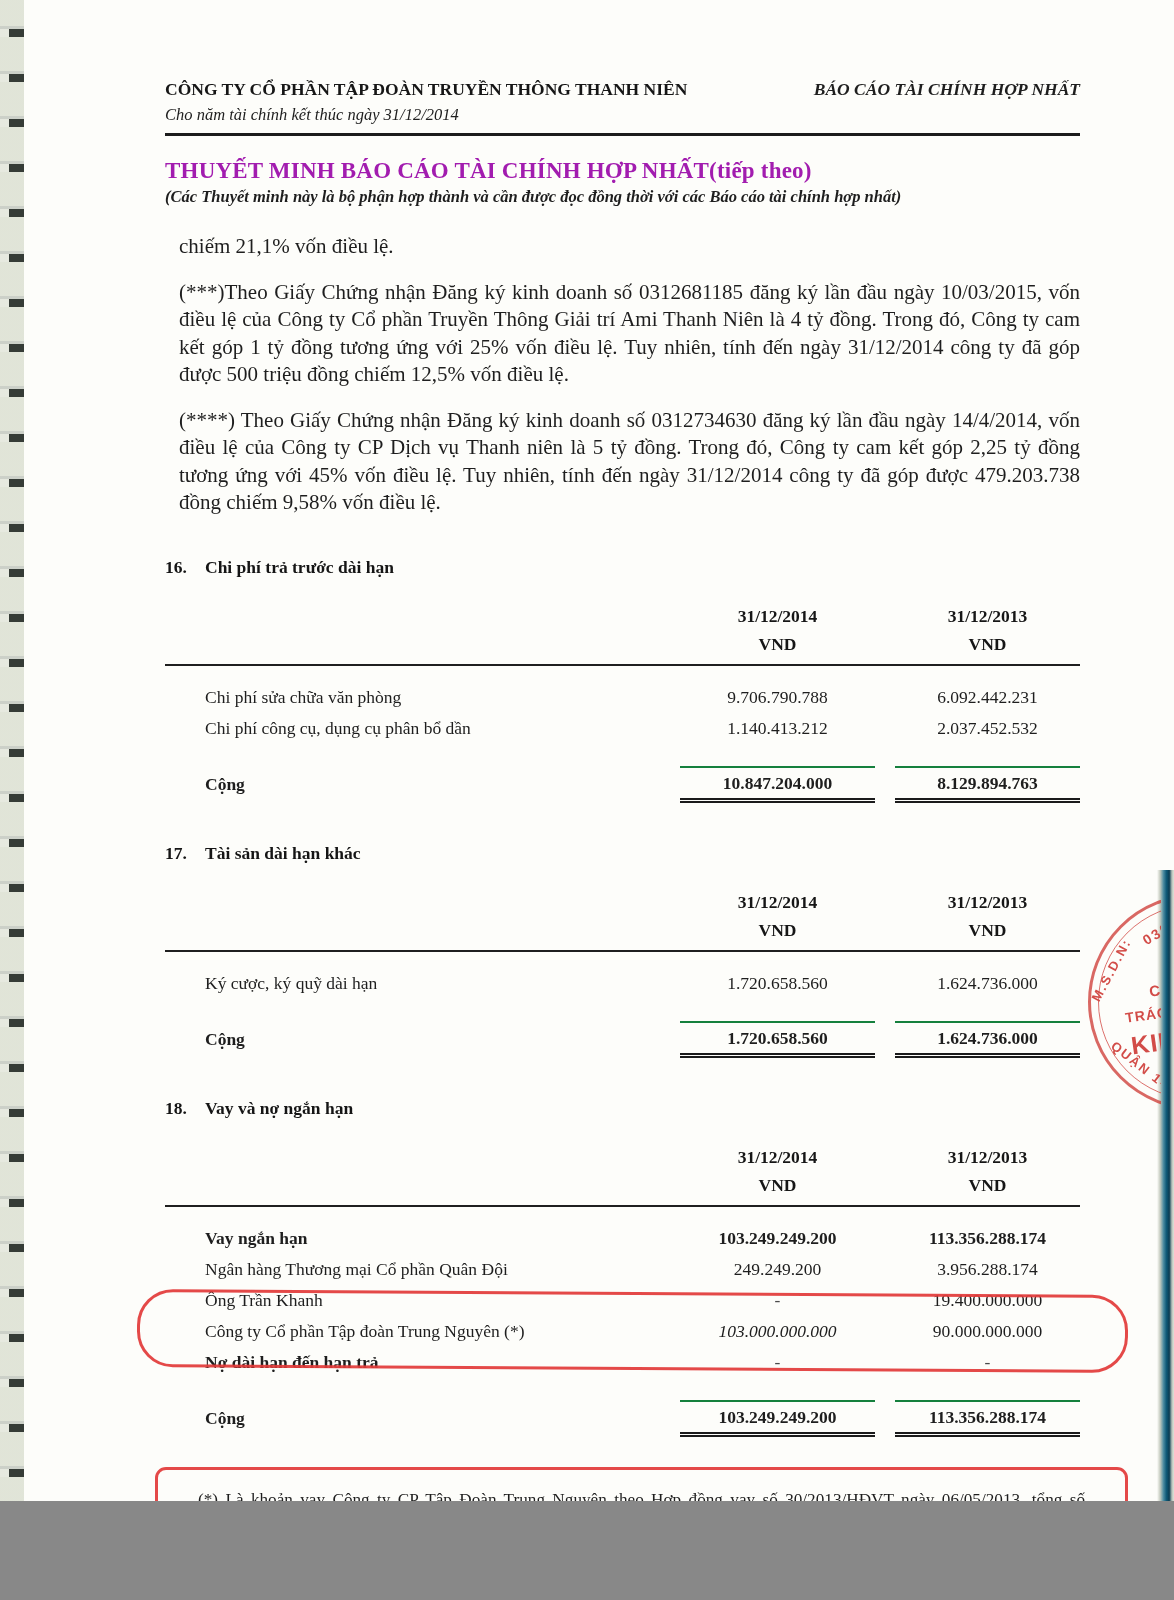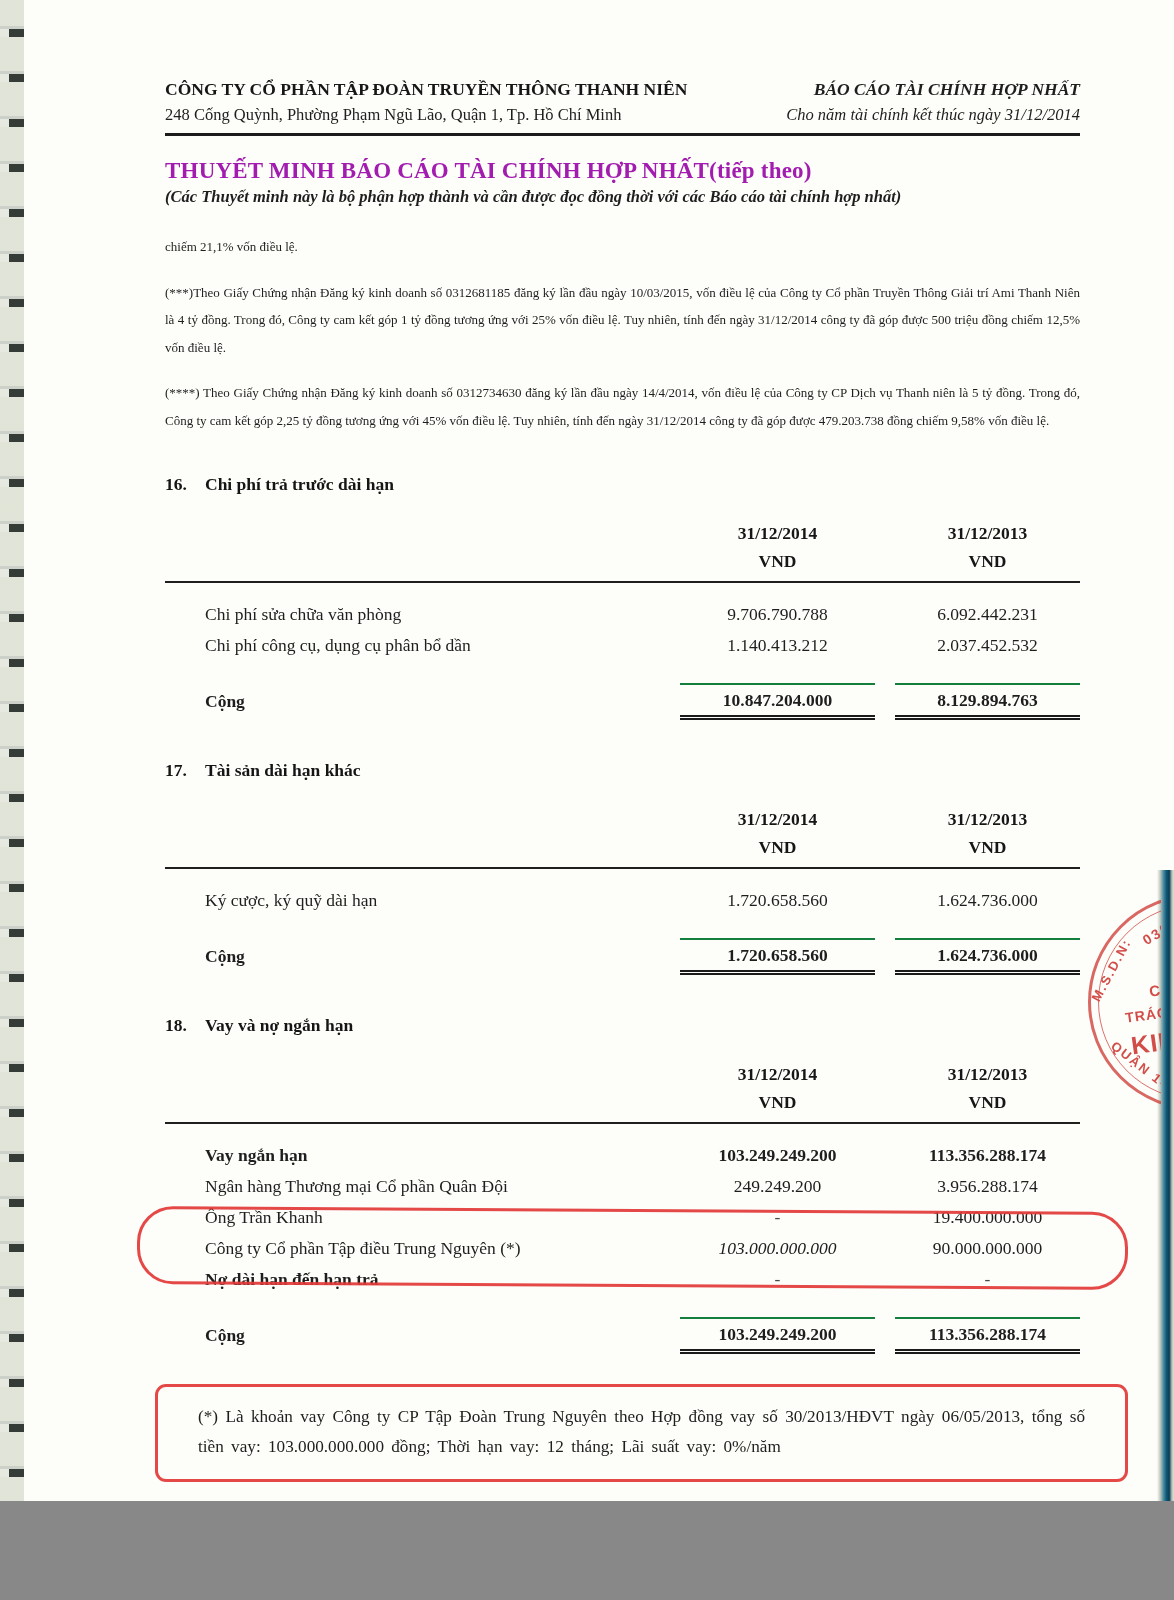--- a/index.html
+++ b/index.html
@@ -33,21 +33,21 @@
   .hrow { display:flex; justify-content:space-between; align-items:baseline; line-height:26px; }
   .company { font-weight:700; font-size:17.5px; color:#161616; }
   .report-title { font-weight:700; font-style:italic; font-size:17.5px; }
   .address { font-size:16.5px; }
   .period { font-style:italic; font-size:16.5px; }
   .header-rule { border-top:3px solid #1c1c1c; margin-top:5px; }
 
   .doc-title { margin-top:22px; font-size:23px; font-weight:700; letter-spacing:.2px; color:#a21caf; }
   .doc-subtitle { margin-top:3px; font-style:italic; font-size:16.5px;font-weight:bold; }
 
-  .para { margin-top:18px; font-size:13px; line-height:27.5px; text-align:justify; }
+  .para { margin-top:18px; font-size:21px; line-height:27.5px; text-align:justify;margin-left:14px; }
   .para.intro { margin-top:26px; text-align:left; }
 
   
   .section { margin-top:40px; }
   .sec-head { display:flex; font-weight:700; font-size:17.5px; color:#151515; }
   .sec-no { width:40px; flex:0 0 40px; }
   .table { margin-top:24px; }
   .grid { display:grid; grid-template-columns:1fr 195px 185px; column-gap:20px; align-items:center; }
   .cell.label { padding-left:40px; font-size:17.5px; }
   .cell.num { text-align:center; font-size:17.5px; }
@@ -114,21 +114,20 @@
   <div class="edge-right"></div>
 
   <div class="content">
 
     <div class="page-header">
       <div class="hrow">
         <span class="company">CÔNG TY CỔ PHẦN TẬP ĐOÀN TRUYỀN THÔNG THANH NIÊN</span>
         <span class="report-title">BÁO CÁO TÀI CHÍNH HỢP NHẤT</span>
       </div>
       <div class="hrow">
-        <span class="address">248 Cống Quỳnh, Phường Phạm Ngũ Lão, Quận 1, Tp. Hồ Chí Minh</span>
         <span class="period">Cho năm tài chính kết thúc ngày 31/12/2014</span>
       </div>
       <div class="header-rule"></div>
     </div>
 
     <div class="doc-title">THUYẾT MINH BÁO CÁO TÀI CHÍNH HỢP NHẤT(tiếp theo)</div>
     <div class="doc-subtitle">(Các Thuyết minh này là bộ phận hợp thành và cần được đọc đồng thời với các Báo cáo tài chính hợp nhất)</div>
 
     <div class="para intro">chiếm 21,1% vốn điều lệ.</div>
     <div class="para">(***)Theo Giấy Chứng nhận Đăng ký kinh doanh số 0312681185 đăng ký lần đầu ngày 10/03/2015, vốn điều lệ của Công ty Cổ phần Truyền Thông Giải trí Ami Thanh Niên là 4 tỷ đồng. Trong đó, Công ty cam kết góp 1 tỷ đồng tương ứng với 25% vốn điều lệ. Tuy nhiên, tính đến ngày 31/12/2014 công ty đã góp được 500 triệu đồng chiếm 12,5% vốn điều lệ.</div>
@@ -239,21 +238,21 @@
             <div class="cell label">Ngân hàng Thương mại Cổ phần Quân Đội</div>
             <div class="cell num">249.249.200</div>
             <div class="cell num">3.956.288.174</div>
           </div>
           <div class="grid row">
             <div class="cell label">Ông Trần Khanh</div>
             <div class="cell num dash">-</div>
             <div class="cell num">19.400.000.000</div>
           </div>
           <div class="grid row">
-            <div class="cell label">Công ty Cổ phần Tập điều Trung Nguyên (*)</div>
+            <div class="cell label">Công ty Cổ phần Tập đoàn Trung Nguyên (*)</div>
             <div class="cell num ital">103.000.000.000</div>
             <div class="cell num">90.000.000.000</div>
           </div>
           <div class="grid row">
             <div class="cell label bold">Nợ dài hạn đến hạn trả</div>
             <div class="cell num dash">-</div>
             <div class="cell num dash">-</div>
           </div>
         </div>
         <div class="grid total">

